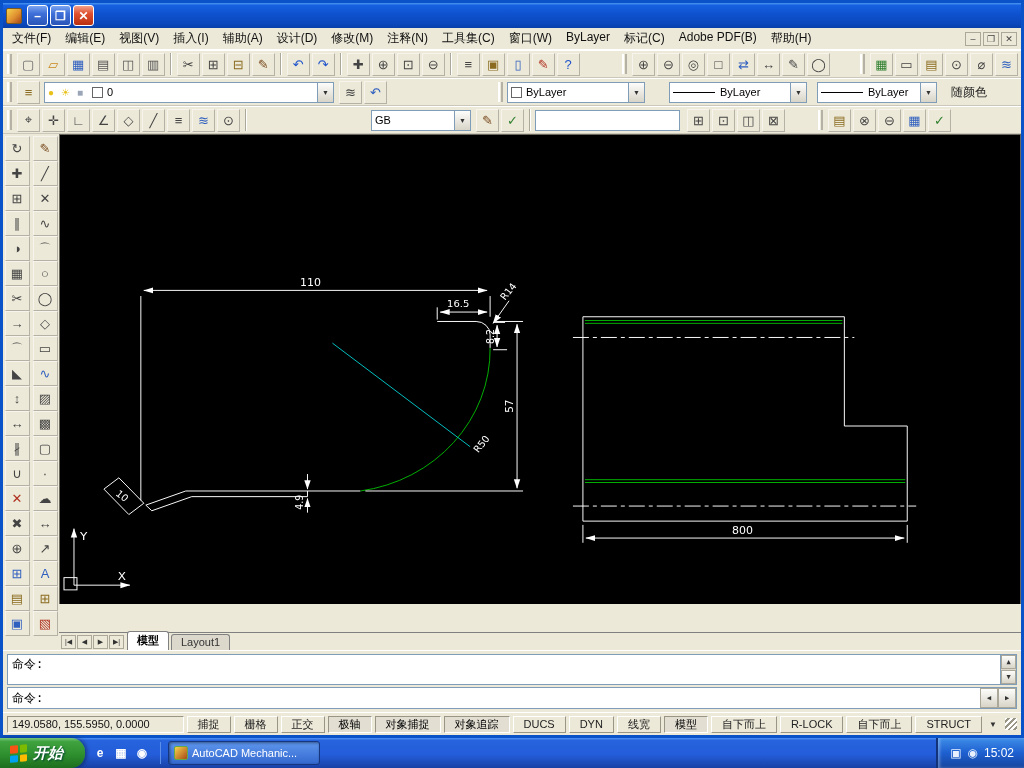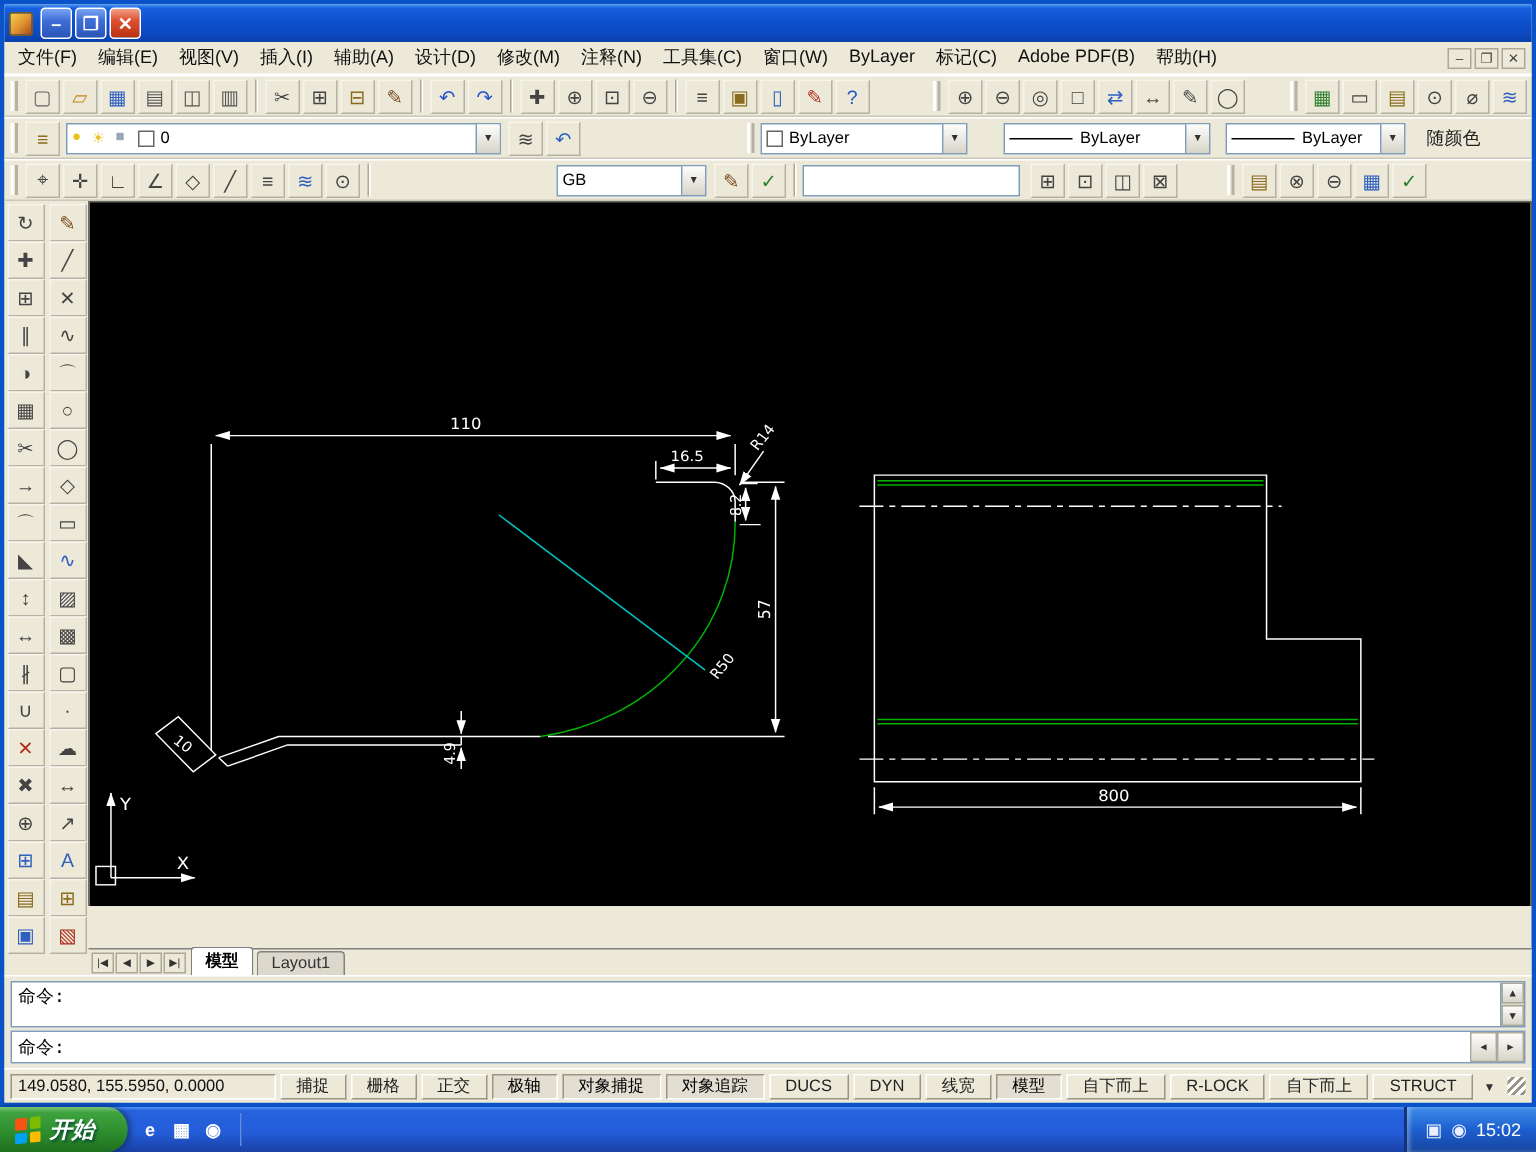--- a/index.html
+++ b/index.html
@@ -493,20 +493,24 @@
         <i></i>
       </span>
     <span>开始</span>
   </div>
   <div class="quick">
     <div class="ql-icon">e</div>
       <div class="ql-icon">▦</div>
       <div class="ql-icon">◉</div>
   </div>
   <div class="tb-div"></div>
+  <div class="task-btn">
+    <span class="task-icon"></span>
+    <span>AutoCAD Mechanic...</span>
+  </div>
   <div class="tray">
     <span style="display:flex; gap:6px">
       <span class="tray-icon">▣</span>
         <span class="tray-icon">◉</span>
     </span>
     <span class="clock">15:02</span>
   </div>
 </div>
 
 </body></html>

